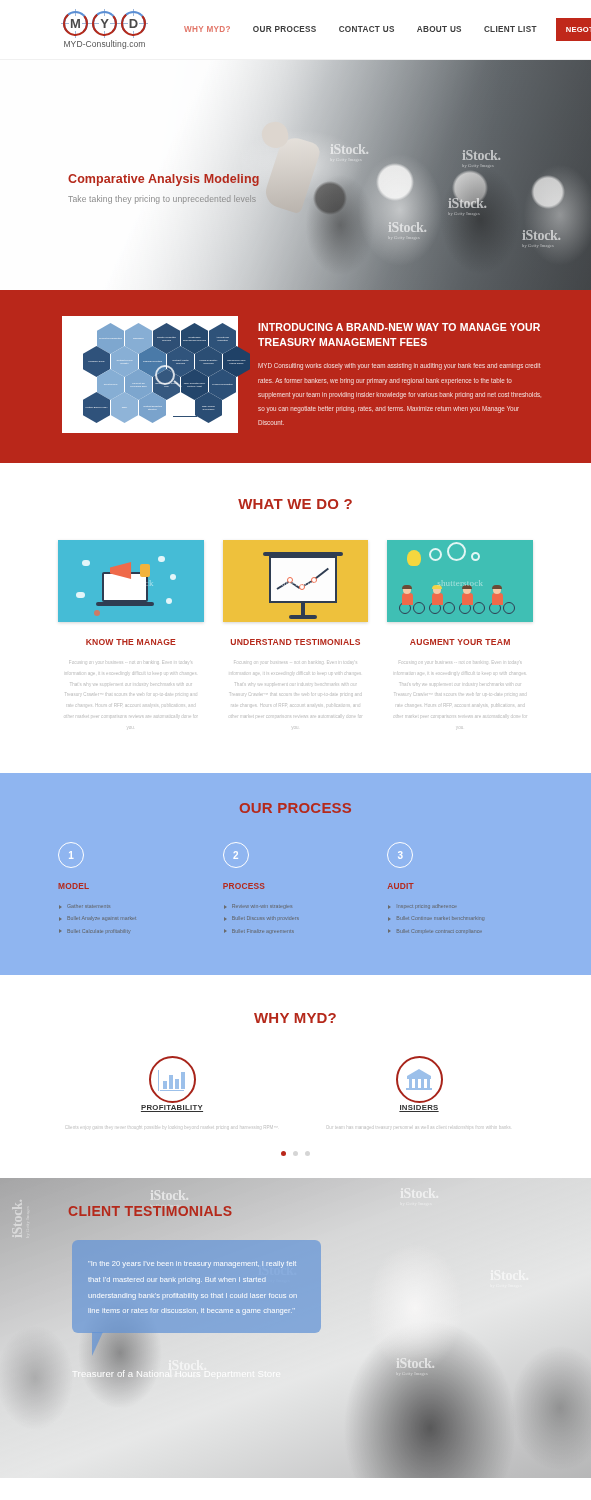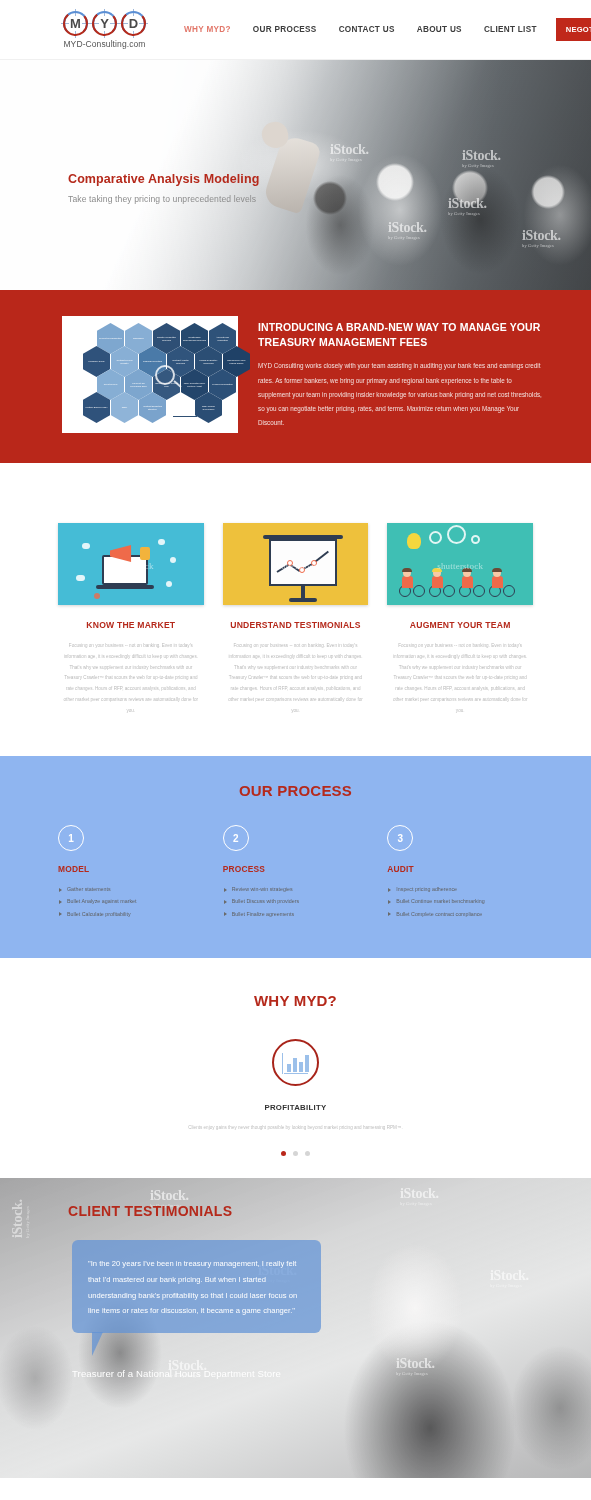--- a/index.html
+++ b/index.html
@@ -184,21 +184,21 @@
   }
 
   
   .why { background: #fff; padding: 34px 58px 22px; }
   .why-cols { display: flex; gap: 19px; margin-top: 30px; }
   .why-col { flex: 1; text-align: center; }
   .why-ring {
     width: 47px; height: 47px; border: 2.4px solid #a8241a; border-radius: 50%;
     margin: 0 auto; display: flex; align-items: center; justify-content: center; position: relative;
   }
-  .why-h { font-size: 7.8px; font-weight: bold; color: #333; margin-top: 17px; letter-spacing: .3px; }
+  .why-h { font-size: 7.8px; font-weight: bold; color: #333; margin-top: 0; letter-spacing: .3px; text-decoration: underline; }
   .why-p { font-size: 4.6px; line-height: 2.2; color: #bdbdbd; margin-top: 11px; padding: 0 6px; }
   .why-dots { display: flex; gap: 7px; justify-content: center; margin-top: 18px; }
   .why-dots i { width: 5px; height: 5px; border-radius: 50%; background: #d5d5d5; display:block; }
   .why-dots i.on { background: #b9271a; }
   
   .ic-bar { position: relative; width: 24px; height: 19px; }
   .ic-bar b { position: absolute; bottom: 0; width: 4px; background: #9cc0ea; display:block; }
   .ic-bar .ax { position:absolute; left:0; bottom:-2px; width:24px; height:1.4px; background:#9cc0ea;}
   .ic-bar .ay { position:absolute; left:-2px; bottom:-2px; width:1.4px; height:21px; background:#9cc0ea;}
   
@@ -347,37 +347,38 @@
       <div class="mag"></div>
     </div>
   </div>
   <div class="banner-txt">
     <div class="banner-h">INTRODUCING A BRAND-NEW WAY TO MANAGE YOUR TREASURY MANAGEMENT FEES</div>
     <div class="banner-p">MYD Consulting works closely with your team assisting in auditing your bank fees and earnings credit rates.  As former bankers, we bring our primary and regional bank experience to the table to supplement your team in providing insider knowledge for various bank pricing and net cost thresholds, so you can negotiate better pricing, rates, and terms.  Maximize return when you Manage Your Discount.</div>
   </div>
 </div>
 
 <div class="wwd">
+  <div class="sec-title">WHAT WE DO ?</div>
   <div class="cards">
 
     <div class="card">
       <div class="card-img img-market">
         <div class="mk-laptop"></div>
         <div class="mk-base"></div>
         <div class="mk-mega"></div>
         <div class="mk-mega2"></div>
         <div class="mk-dot" style="left:24px;top:20px;width:8px;height:6px;"></div>
         <div class="mk-dot" style="left:100px;top:16px;width:7px;height:6px;"></div>
         <div class="mk-dot" style="left:112px;top:34px;width:6px;height:6px;border-radius:50%;"></div>
         <div class="mk-dot" style="left:18px;top:52px;width:9px;height:6px;"></div>
         <div class="mk-dot" style="left:108px;top:58px;width:6px;height:6px;border-radius:50%;"></div>
         <div class="mk-dot" style="left:36px;top:70px;width:6px;height:6px;border-radius:50%;background:rgba(239,106,74,.8);"></div>
         <div class="wm">shutterstock</div>
       </div>
-      <div class="card-h">KNOW THE MARKET</div>
+      <div class="card-h">KNOW THE MANAGE</div>
       <div class="card-p">Focusing on your business -- not on banking. Even in today's information age, it is exceedingly difficult to keep up with changes. That's why we supplement our industry benchmarks with our Treasury Crawler™ that scours the web for up-to-date pricing and rate changes. Hours of RFP, account analysis, publications, and other market peer comparisons reviews are automatically done for you.</div>
     </div>
 
     <div class="card">
       <div class="card-img img-profit">
         <div class="pf-bar"></div>
         <div class="pf-board"></div>
         <div class="pf-stand"></div>
         <div class="pf-foot"></div>
         <div class="pf-line" style="left:54px;top:48px;width:14px;transform:rotate(-32deg);"></div>
@@ -485,20 +486,35 @@
           <b style="left:3px;  height:8px;"></b>
           <b style="left:9px;  height:14px;"></b>
           <b style="left:15px; height:10px;"></b>
           <b style="left:21px; height:17px;"></b>
         </div>
       </div>
       <div class="why-h">PROFITABILITY</div>
       <div class="why-p">Clients enjoy gains they never thought possible by looking beyond market pricing and harnessing RPM™.</div>
     </div>
 
+    <div class="why-col">
+      <div class="why-ring">
+        <div class="ic-bank">
+          <div class="roof"></div>
+          <div class="cap"></div>
+          <div class="col" style="left:2px;"></div>
+          <div class="col" style="left:8px;"></div>
+          <div class="col" style="left:14px;"></div>
+          <div class="col" style="left:20px;"></div>
+          <div class="base"></div>
+        </div>
+      </div>
+      <div class="why-h">INSIDERS</div>
+      <div class="why-p">Our team has managed treasury personnel as well as client relationships from within banks.</div>
+    </div>
 
 
   </div>
   <div class="why-dots">
     <i class="on"></i>
     <i></i>
     <i></i>
   </div>
 </div>
 

